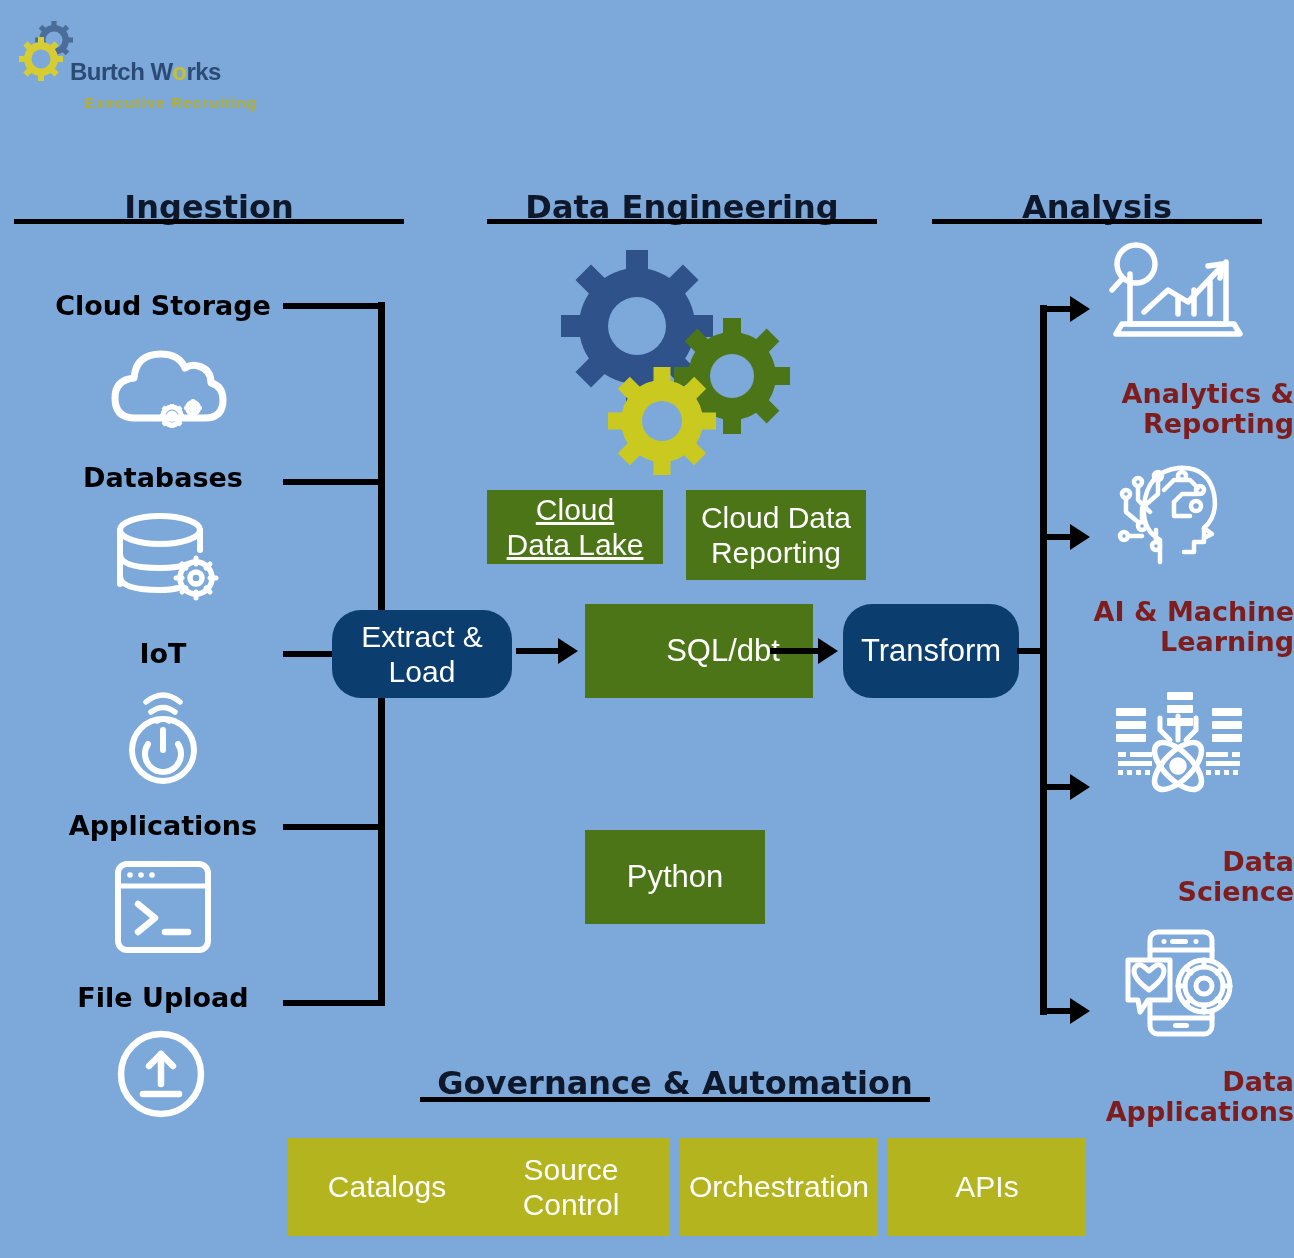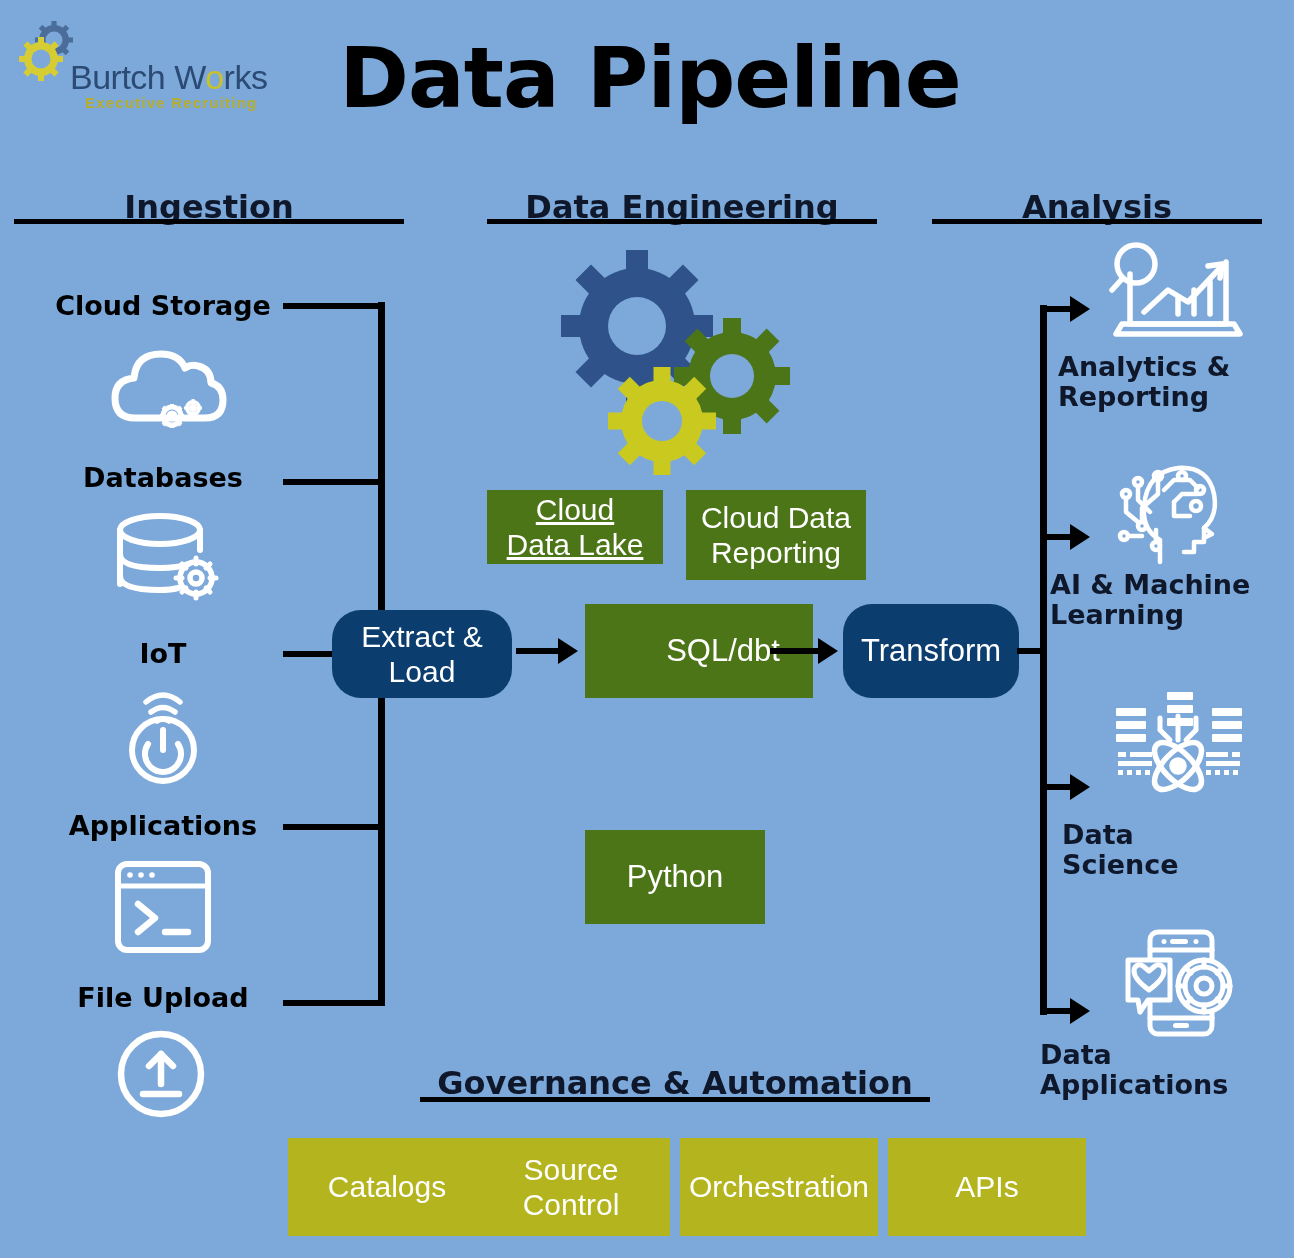--- a/index.html
+++ b/index.html
@@ -9,21 +9,21 @@
     font-family:"Liberation Sans", sans-serif;
     overflow:hidden;
     position:relative;
   }
   #stage{position:absolute;left:0;top:0;width:1294px;height:1258px;}
 
   
   .logo{position:absolute;left:22px;top:22px;width:260px;height:80px;}
   .logo-text{
     position:absolute;left:48px;top:38px;
-    font-size:34px;font-weight:normal;color:#2b4a74;
+    font-size:24px;font-weight:bold;color:#2b4a74;
     letter-spacing:-0.5px;line-height:1;
   }
   .logo-text .o-accent{color:#c9c12a;}
   .logo-sub{
     position:absolute;left:63px;top:72px;
     font-size:15px;font-weight:bold;color:#b6ae2c;letter-spacing:1.2px;
   }
 
   
   .page-title{
@@ -62,23 +62,24 @@
 
   
   .hline{position:absolute;height:6px;background:#000;}
   .vline{position:absolute;width:7px;background:#000;}
   .arrow-r{position:absolute;width:0;height:0;
     border-top:13px solid transparent;border-bottom:13px solid transparent;
     border-left:20px solid #000;}
 
   
   .an-label{
-    position:absolute;text-align:left;
-    font-size:27px;font-weight:bold;color:#0f172a;line-height:1.12;
+    position:absolute;text-align:right;
+    font-size:27px;font-weight:bold;color:#7f1d1d;line-height:1.12;
     font-family:"DejaVu Sans", sans-serif;
+    margin-top:27px;
   }
   .an-icon{position:absolute;}
   svg{display:block;overflow:visible;}
 </style>
 </head>
 <body>
 
 <div id="stage">
 
   <div class="logo">
@@ -113,21 +114,20 @@
             <rect x="13" y="-3" width="9" height="6" transform="rotate(45)"></rect>
           </g>
         </g>
         <circle cx="0" cy="0" r="9.5" fill="#7CA9DA"></circle>
       </g>
     </svg>
     <div class="logo-text"><span>Burtch W</span><span class="o-accent">o</span><span>rks</span></div>
     <div class="logo-sub">Executive Recruiting</div>
   </div>
 
-  <div class="page-title">Data Pipeline</div>
 
   <div class="sec-head" style="left:14px;top:188px;width:390px;">Ingestion</div>
   <div class="sec-rule" style="left:14px;top:219px;width:390px;"></div>
 
   <div class="sec-head" style="left:487px;top:188px;width:390px;">Data Engineering</div>
   <div class="sec-rule" style="left:487px;top:219px;width:390px;"></div>
 
   <div class="sec-head" style="left:932px;top:188px;width:330px;">Analysis</div>
   <div class="sec-rule" style="left:932px;top:219px;width:330px;"></div>
 

